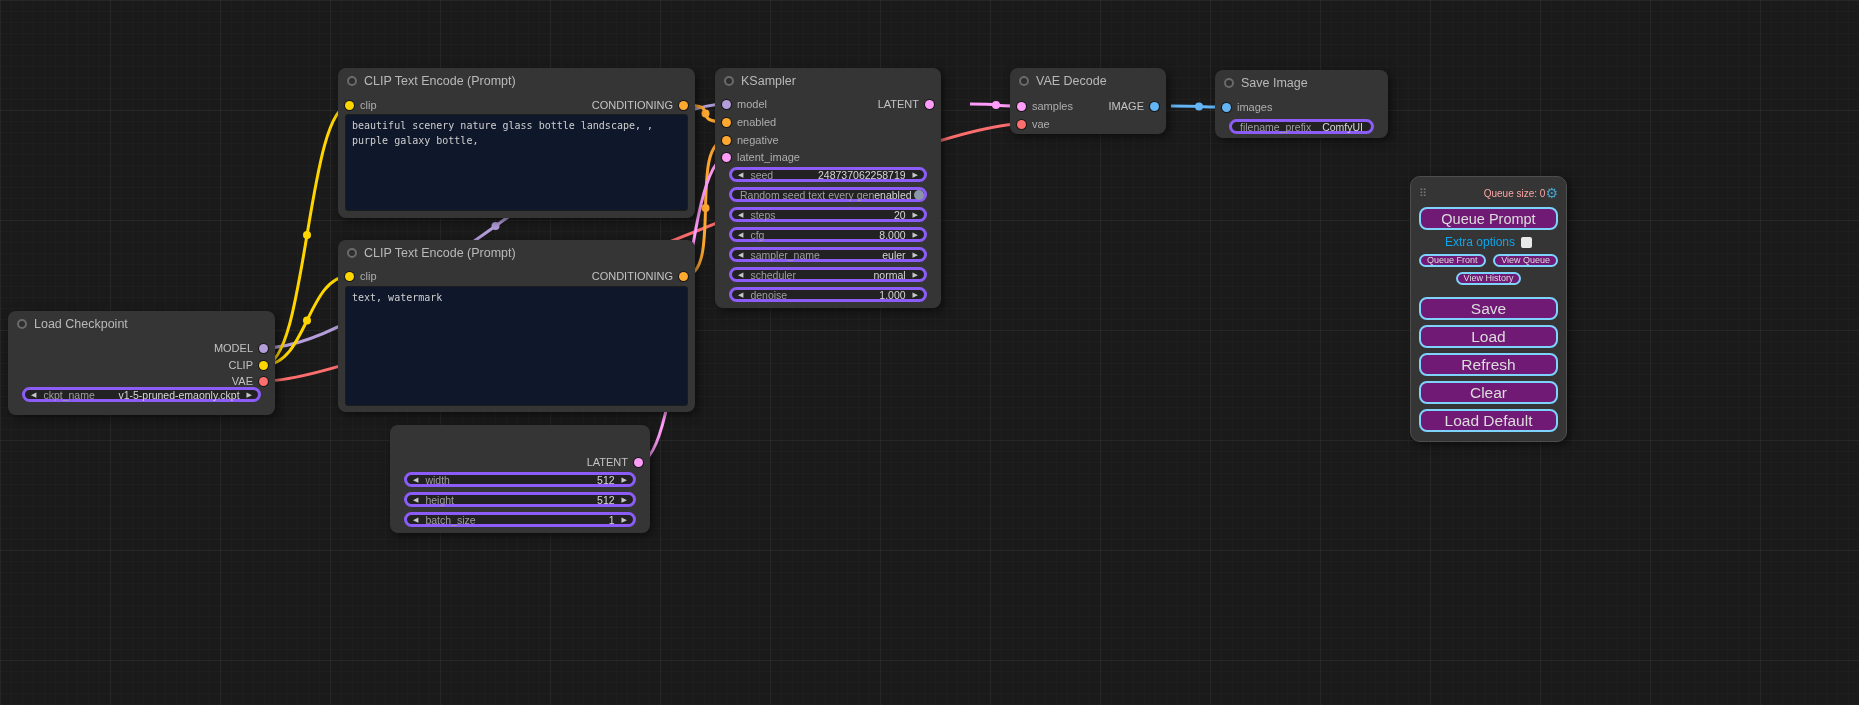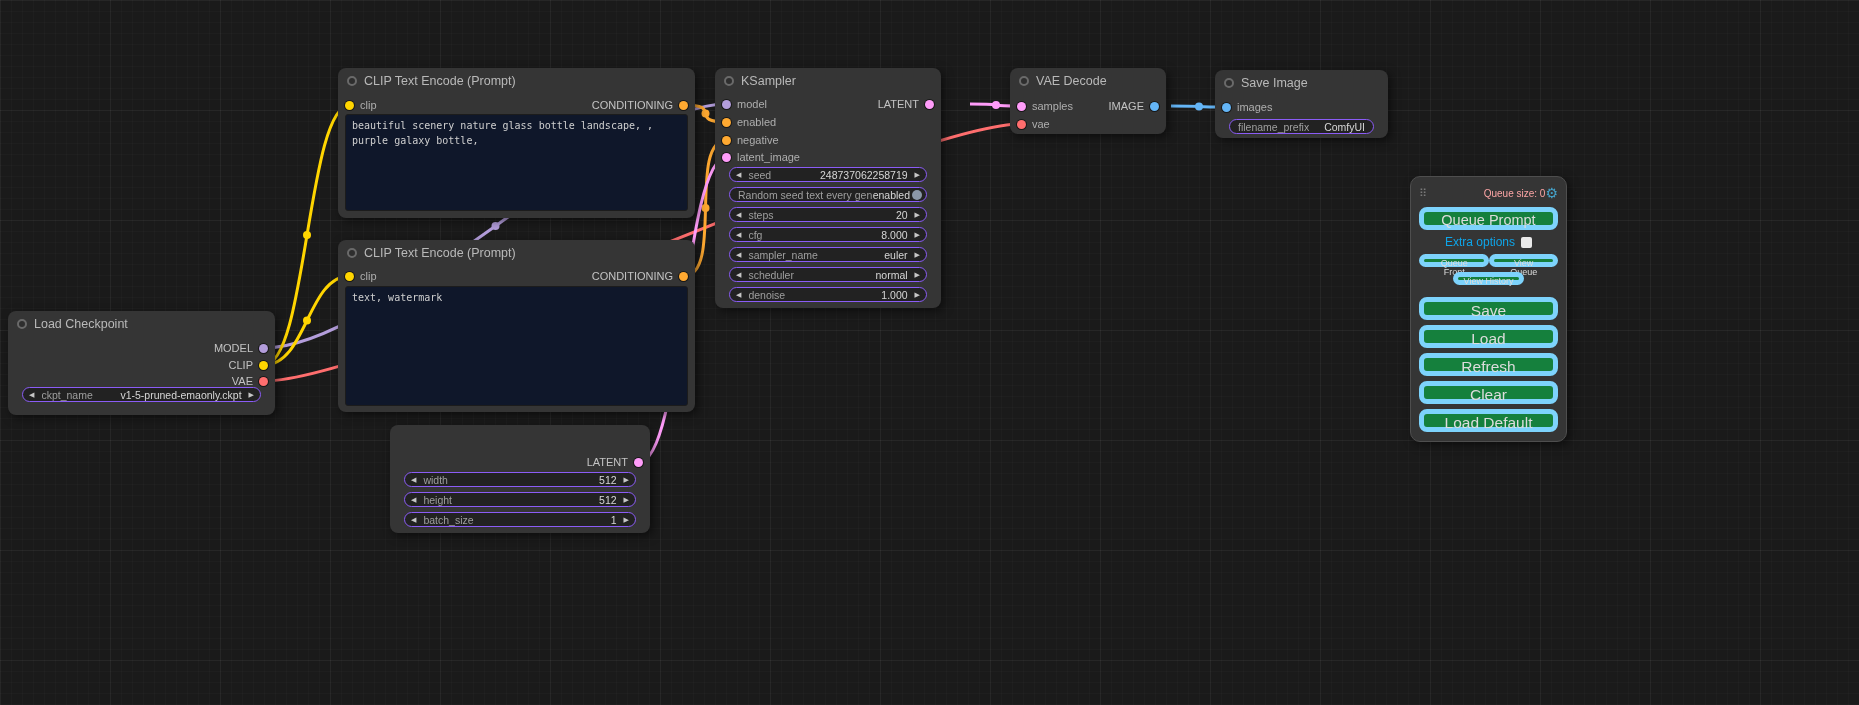--- a/index.html
+++ b/index.html
@@ -16,38 +16,38 @@
   .node{position:absolute;z-index:2;background:#353535;border-radius:8px;
     box-shadow:3px 3px 10px rgba(0,0,0,.5);color:#b0b0b0}
   .node-title{height:26px;display:flex;align-items:center;gap:7px;padding:0 9px;
     font-size:12.5px;color:#b9b9b9;white-space:nowrap}
   .collapse-dot{width:10px;height:10px;border-radius:50%;background:#2e2e2e;border:2px solid #6a6a6a;flex:none}
   .slot{position:absolute;height:14px;display:flex;align-items:center;gap:6px;font-size:11px;color:#aeaeae}
   .slot.in{left:7px}
   .slot.out{right:7px}
   .pdot{width:9px;height:9px;border-radius:50%;flex:none;box-shadow:0 0 0 1px rgba(0,0,0,.55)}
   .out-label{color:#c3c3c3}
-  .widget{position:absolute;left:14px;right:14px;height:15px;background:#222;border:1px solid #8b5cf6;
+  .widget{position:absolute;left:14px;right:14px;height:15px;background:#222;border:3px solid #8b5cf6;
     border-radius:8px;display:flex;align-items:center;padding:0 6px;font-size:10.5px;color:#9f9f9f}
   .warrow{font-size:7px;color:#c6c6c6;line-height:1;cursor:pointer}
   .wlabel{margin-left:7px;white-space:nowrap}
   .wvalue{margin-left:auto;margin-right:7px;color:#d6d6d6;white-space:nowrap}
   .widget.noarrow .wlabel{margin-left:2px}
   .widget.noarrow .wvalue{margin-right:2px}
   .toggle-ball{width:10px;height:10px;border-radius:50%;background:#8b97a8;flex:none;margin-right:-2px;cursor:pointer}
   .prompt-box{position:absolute;left:7px;right:7px;background:#0f172a;border:1px solid #1c1c1c;border-radius:3px;
     padding:4px 6px;font-family:"DejaVu Sans Mono",monospace;font-size:10px;line-height:1.45;color:#cfcfcf;overflow:hidden;cursor:text}
   #queue-panel{position:absolute;z-index:3;left:1410px;top:176px;width:157px;background:#353535;
     border:1px solid #4e4e4e;border-radius:10px;box-shadow:3px 3px 10px rgba(0,0,0,.5);
     padding:7px 8px 9px;display:flex;flex-direction:column;gap:5px}
   .qp-header{display:flex;align-items:center;height:18px}
   .drag-handle{color:#7a7a7a;font-size:11px;cursor:grab}
   .queue-size{flex:1;text-align:right;color:#fca5a5;font-size:10px}
   .gear{color:#45a2c9;font-size:14px;cursor:pointer}
-  .qp-btn{background:#15803d;border:5px solid #7dd3fc;border-radius:8px;color:#dcdcdc;font-family:inherit;cursor:pointer}
+  .qp-btn{background:#701a75;border:2px solid #7dd3fc;border-radius:8px;color:#dcdcdc;font-family:inherit;cursor:pointer}
   .qp-btn.big{height:23px;font-size:15.5px}
   .qp-btn.prompt{height:23px;font-size:14.5px}
   .qp-btn.small{height:13px;font-size:9px;padding:0 6px;border-radius:7px;line-height:1}
   .extra-row{display:flex;align-items:center;justify-content:center;gap:6px;font-size:12px;color:#0ea5e9;height:14px}
   .checkbox{width:11px;height:11px;background:#e9e9e9;border-radius:2px;cursor:pointer}
   .small-row{display:flex;justify-content:space-between}
   .small-row.center{justify-content:center}
   .gap-top{margin-top:7px}
 </style>
 </head>

